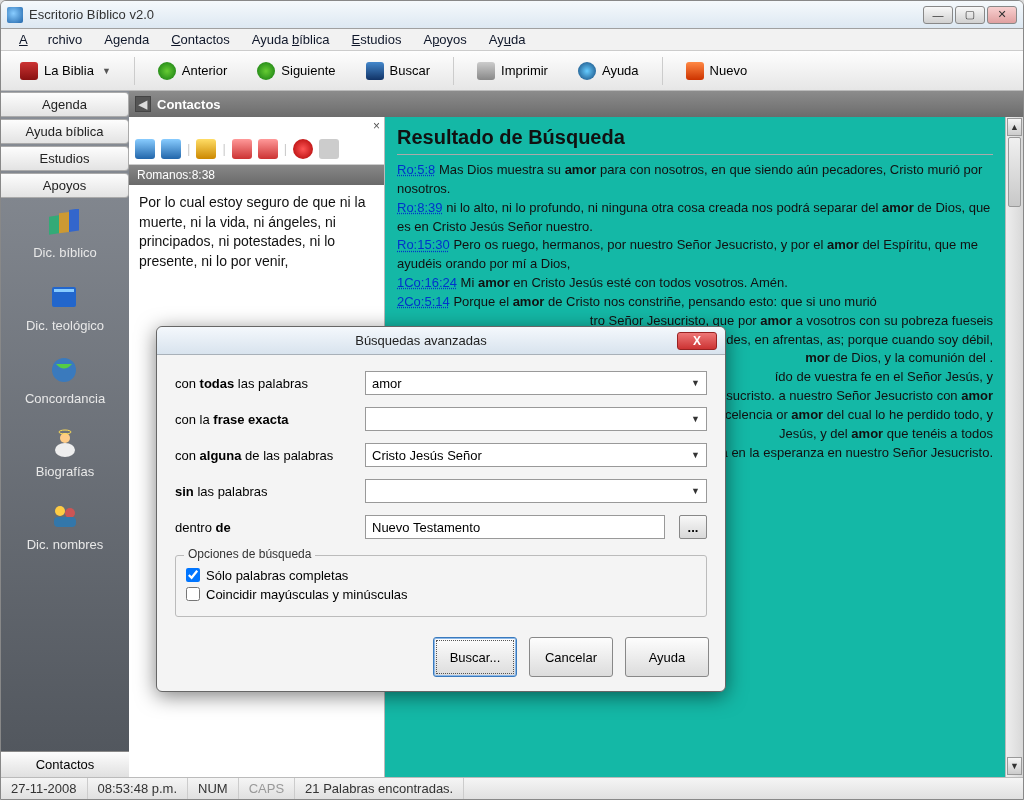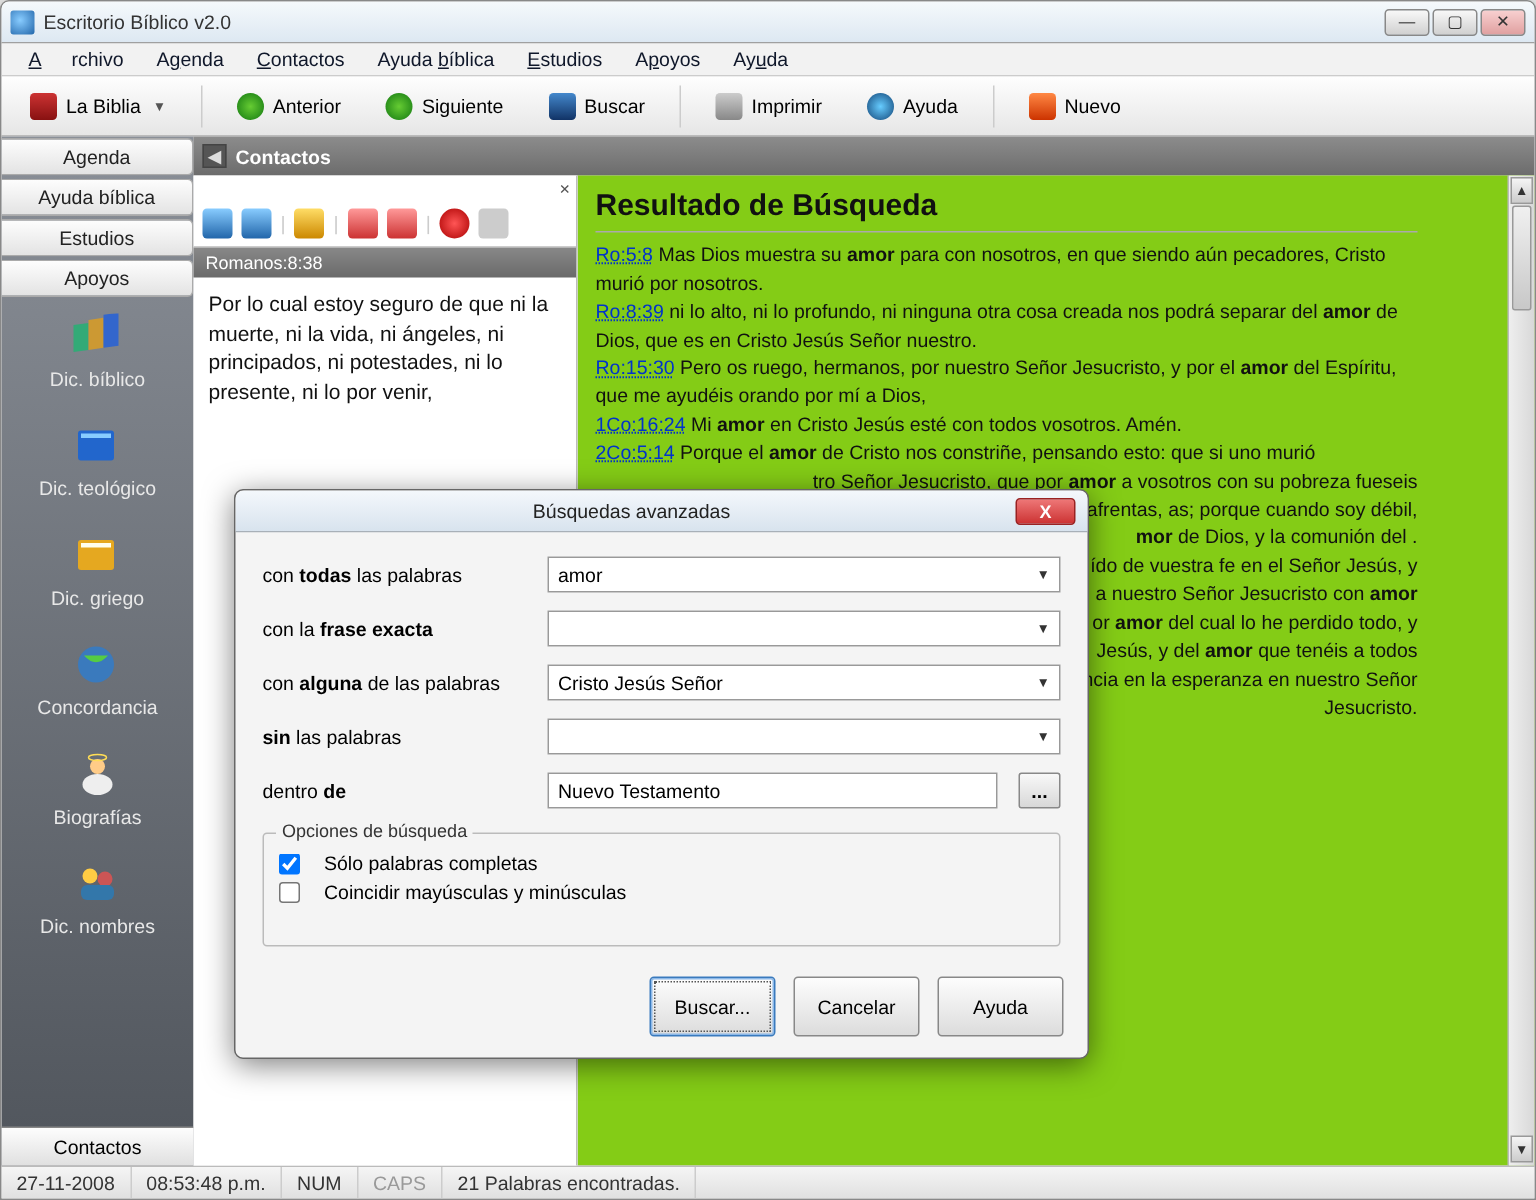--- a/index.html
+++ b/index.html
@@ -40,21 +40,21 @@
 .pane-header .chev{width:16px;height:16px;background:#555;border:1px solid #444;display:flex;align-items:center;justify-content:center;color:#ddd;font-size:11px;}
 
 .split{flex:1;display:flex;min-height:0;}
 .mid{width:256px;border-right:1px solid #bbb;background:#fff;display:flex;flex-direction:column;position:relative;}
 .mid .closebtn{position:absolute;right:4px;top:2px;font-size:12px;color:#555;}
 .mid-tools{height:32px;border-bottom:1px solid #ccc;display:flex;align-items:center;gap:6px;padding:0 6px;margin-top:16px;}
 .mt-ico{width:20px;height:20px;border-radius:3px;}
 .verse-ref{background:linear-gradient(#888,#6a6a6a);color:#fff;padding:3px 8px;font-size:12px;}
 .verse-body{padding:8px 10px;font-size:14px;line-height:1.4;color:#111;}
 
-.right{flex:1;background:#84cc16;display:flex;min-width:0;gap:48px;}
+.right{flex:1;background:#14b8a6;display:flex;min-width:0;}
 .right-inner{flex:1;padding:6px 12px;overflow:hidden;font-size:14px;line-height:1.45;color:#111;}
 .right-inner h2{font-size:20px;font-weight:bold;margin-bottom:6px;border-bottom:1px solid #aaa;padding-bottom:2px;}
 .ref{color:#0033cc;text-decoration:underline dotted;}
 .right .scrollbar{width:18px;background:linear-gradient(90deg,#eee,#d8d8d8);border-left:1px solid #bbb;position:relative;}
 .scroll-arrow{height:18px;background:linear-gradient(#f5f5f5,#ccc);border:1px solid #999;margin:1px;display:flex;align-items:center;justify-content:center;font-size:9px;color:#333;}
 .scroll-thumb{position:absolute;top:20px;left:2px;right:2px;height:70px;background:linear-gradient(#f0f0f0,#c8c8c8);border:1px solid #999;border-radius:2px;}
 
 .statusbar{height:22px;background:linear-gradient(#f5f5f5,#e0e0e0);border-top:1px solid #bbb;display:flex;align-items:center;font-size:12px;color:#333;}
 .statusbar div{padding:0 10px;border-right:1px solid #ccc;height:100%;display:flex;align-items:center;}
 .statusbar .flex{flex:1;}
@@ -65,23 +65,23 @@
 .dialog{position:absolute;left:156px;top:326px;width:570px;background:#f4f4f4;border:1px solid #666;border-radius:6px;box-shadow:0 4px 20px rgba(0,0,0,.5);}
 .dlg-title{height:28px;background:linear-gradient(#f4f8fc,#d8e3ee);border-bottom:1px solid #a8b0b8;display:flex;align-items:center;padding:0 8px;border-radius:6px 6px 0 0;color:#222;text-align:center;}
 .dlg-title span{flex:1;}
 .dlg-close{width:40px;height:18px;background:linear-gradient(#e77,#c33);border:1px solid #922;border-radius:3px;color:#fff;display:flex;align-items:center;justify-content:center;font-weight:bold;font-size:12px;}
 .dlg-body{padding:16px 18px 10px;}
 .frow{display:flex;align-items:center;margin-bottom:12px;gap:10px;}
 .flabel{width:180px;font-size:13px;}
 .finput{flex:1;height:24px;border:1px solid #999;background:#fff;padding:2px 6px;display:flex;align-items:center;justify-content:space-between;font-size:13px;}
 .finput .cbarrow{font-size:9px;color:#333;}
 .browse{width:28px;height:24px;border:1px solid #888;background:linear-gradient(#f8f8f8,#d8d8d8);border-radius:2px;margin-left:4px;display:flex;align-items:center;justify-content:center;font-weight:bold;}
-.fieldset{border:1px solid #bbb;border-radius:3px;padding:8px 10px 24px;margin-top:16px;position:relative;}
+.fieldset{border:1px solid #bbb;border-radius:3px;padding:8px 10px 10px;margin-top:16px;position:relative;}
 .fieldset .legend{position:absolute;top:-9px;left:8px;background:#f4f4f4;padding:0 4px;font-size:12px;color:#333;}
-.chk{display:flex;align-items:center;gap:16px;margin:4px 0;font-size:13px;}
+.chk{display:flex;align-items:flex-start;gap:6px;margin:4px 0;font-size:13px;}
 .chk input{width:14px;height:14px;}
 .dlg-buttons{display:flex;justify-content:flex-end;gap:12px;padding:10px 16px 14px;}
 .btn{min-width:84px;height:40px;border:1px solid #888;background:linear-gradient(#fdfdfd,#dcdcdc);border-radius:3px;display:flex;align-items:center;justify-content:center;font-size:13px;}
 .btn.default{border:1px solid #3a7abd;box-shadow:0 0 0 1px #8cb8e8 inset;outline:1px dotted #555;outline-offset:-4px;}
 b{font-weight:bold;}
 </style>
 </head>
 <body>
 
 <div class="window">
@@ -158,29 +158,20 @@
             <span>Dic. bíblico</span>
           </div>
         <div class="side-item">
             <div class="side-ico">
               <svg width="34" height="28">
                 <rect x="4" y="4" width="24" height="20" rx="2" fill="#26c"></rect>
                 <rect x="6" y="6" width="20" height="3" fill="#8cf"></rect>
               </svg>
             </div>
             <span>Dic. teológico</span>
-          </div>
-        <div class="side-item">
-            <div class="side-ico">
-              <svg width="34" height="28">
-                <rect x="4" y="4" width="24" height="20" rx="2" fill="#e5a820"></rect>
-                <rect x="6" y="6" width="20" height="3" fill="#ffe"></rect>
-              </svg>
-            </div>
-            <span>Dic. griego</span>
           </div>
         <div class="side-item">
             <div class="side-ico">
               <svg width="34" height="30">
                 <circle cx="16" cy="15" r="12" fill="#3a7abd"></circle>
                 <path d="M8 9 Q16 18 24 9" fill="#5c4"></path>
               </svg>
             </div>
             <span>Concordancia</span>
           </div>

